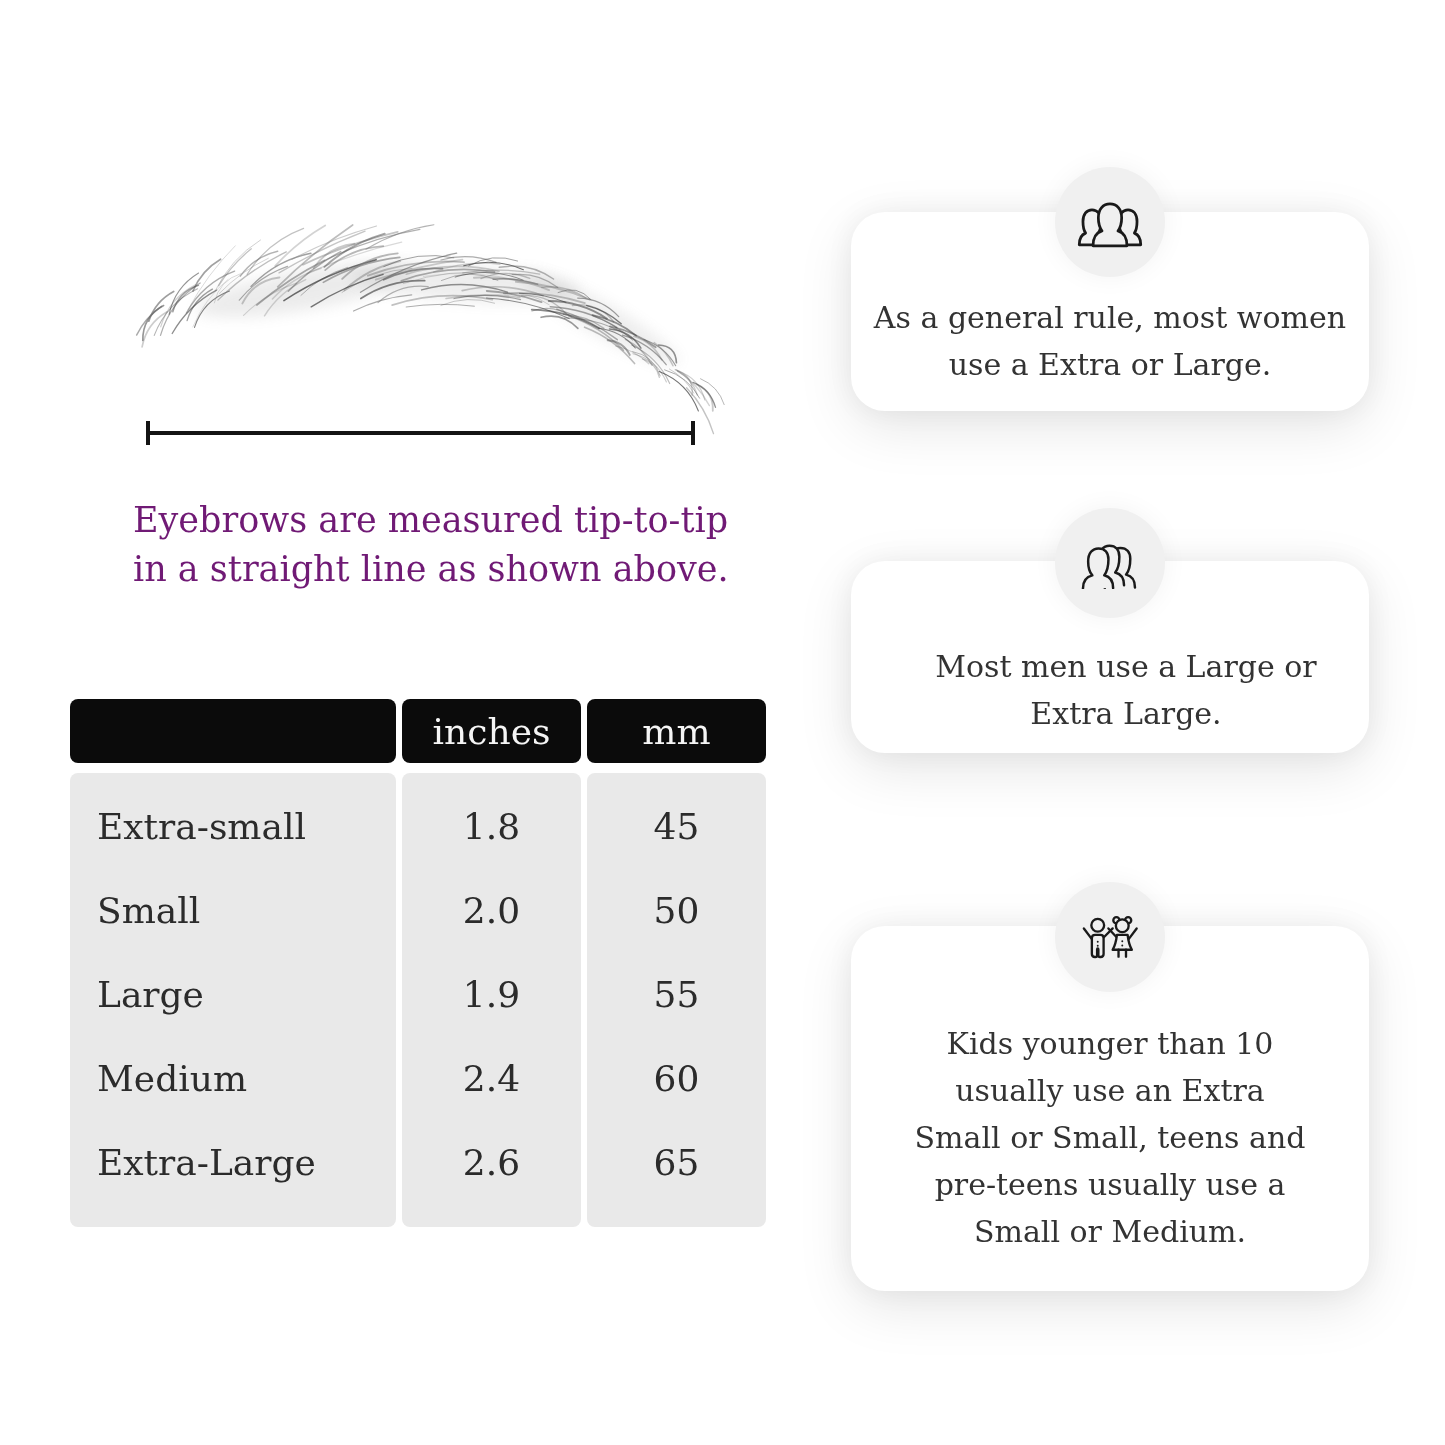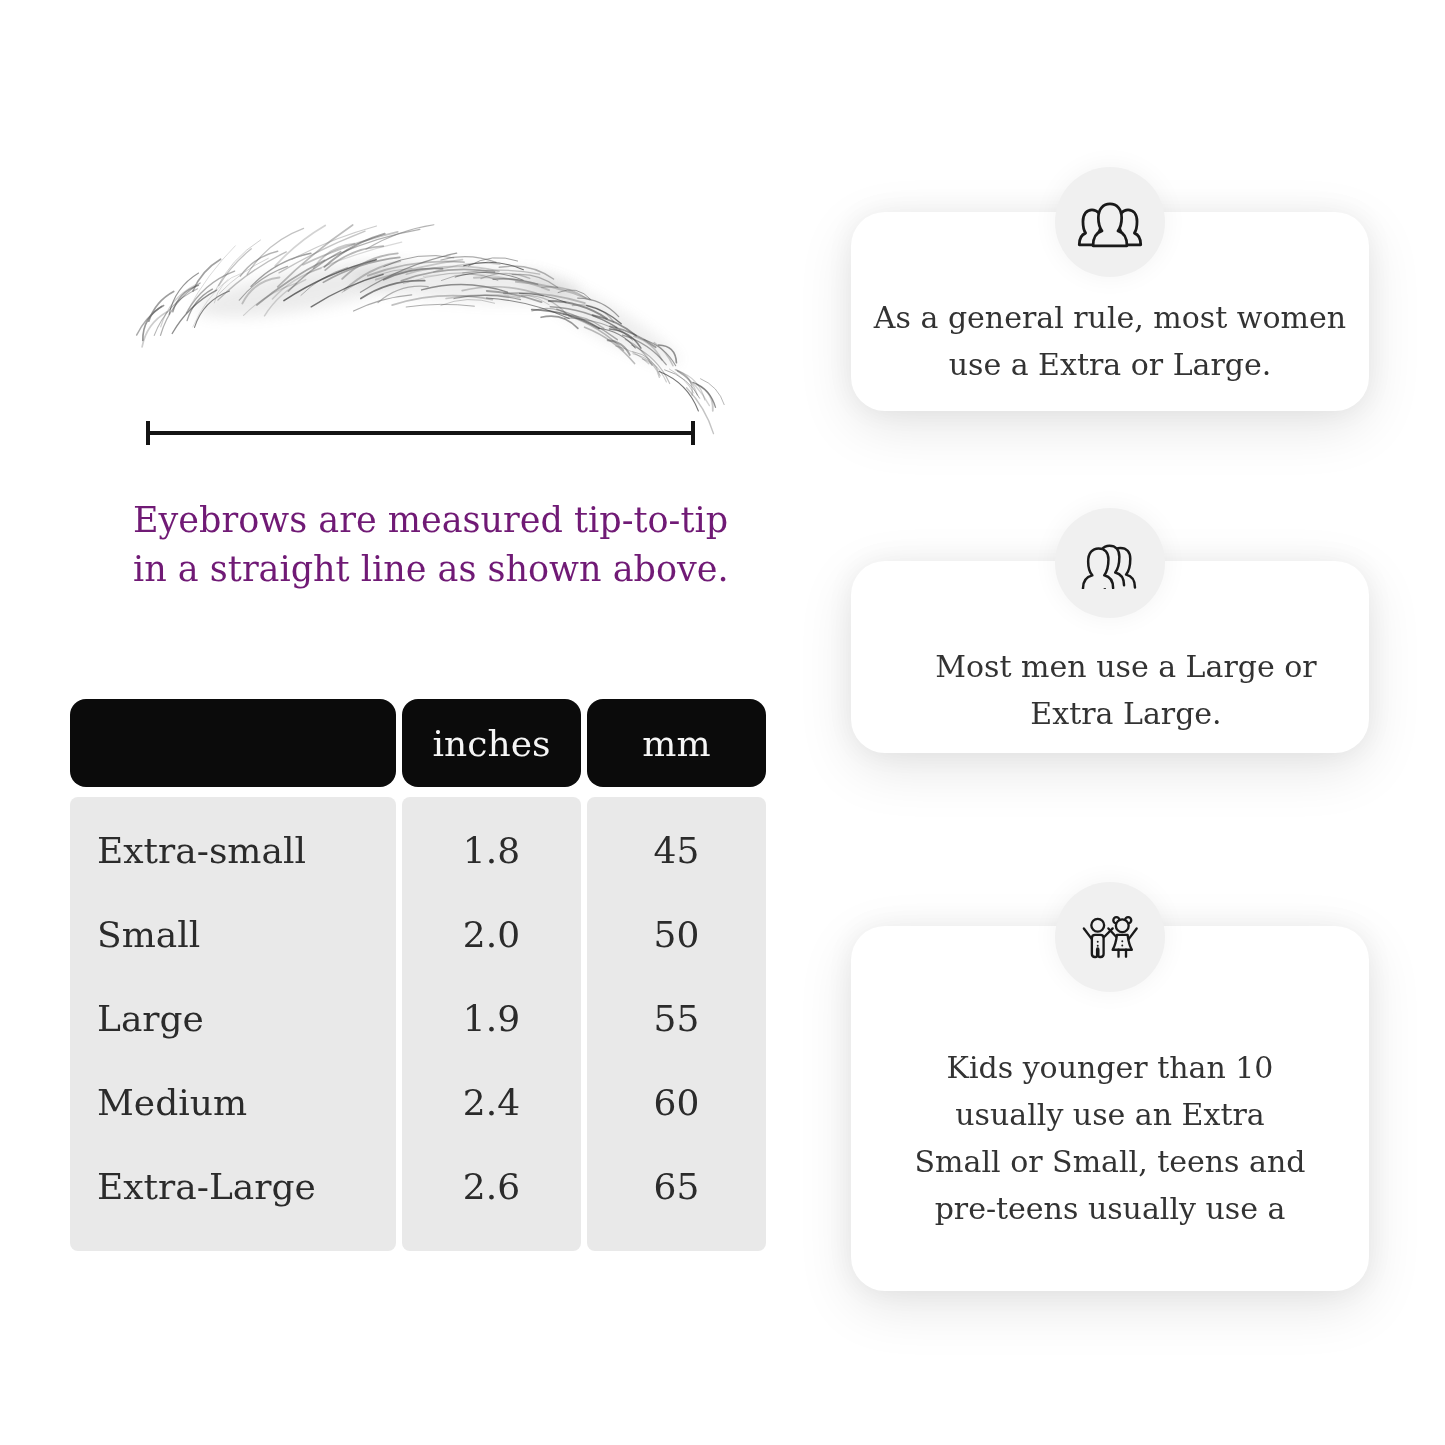--- a/index.html
+++ b/index.html
@@ -19,21 +19,21 @@
   
   .caption{position:absolute;left:133px;top:496px;font-size:35px;line-height:49px;color:#701a75;}
   .caption div{white-space:nowrap;}
   
   .size-table{position:absolute;left:70px;top:699px;width:696px;display:flex;gap:6px;}
   .size-col{display:flex;flex-direction:column;}
   .col-size{width:326px;}
   .col-inches{width:179px;}
   .col-mm{width:179px;}
   .th{
-    height:88px;background:#0b0b0b;border-radius:16px;color:#f5f5f5;
+    height:64px;background:#0b0b0b;border-radius:8px;color:#f5f5f5;
     display:flex;align-items:center;justify-content:center;
     font-size:36px;
   }
   .tbody{
     margin-top:10px;height:454px;background:#e9e9e9;border-radius:8px;
     box-sizing:border-box;padding-top:11px;
   }
   .cell{
     height:84px;display:flex;align-items:center;font-size:36px;color:#2b2b2b;white-space:nowrap;
   }
@@ -316,16 +316,17 @@
           <path d="M38,33.5 L38,40"></path>
           <path d="M45,33.5 L45,40"></path>
         </g>
       </svg>
     </div>
     <div class="card-text">
       <div>Kids younger than 10</div>
       <div>usually use an Extra</div>
       <div>Small or Small, teens and</div>
       <div>pre-teens usually use a</div>
+      <div>Small or Medium.</div>
     </div>
   </section>
 
 </div>
 
 </body></html>

